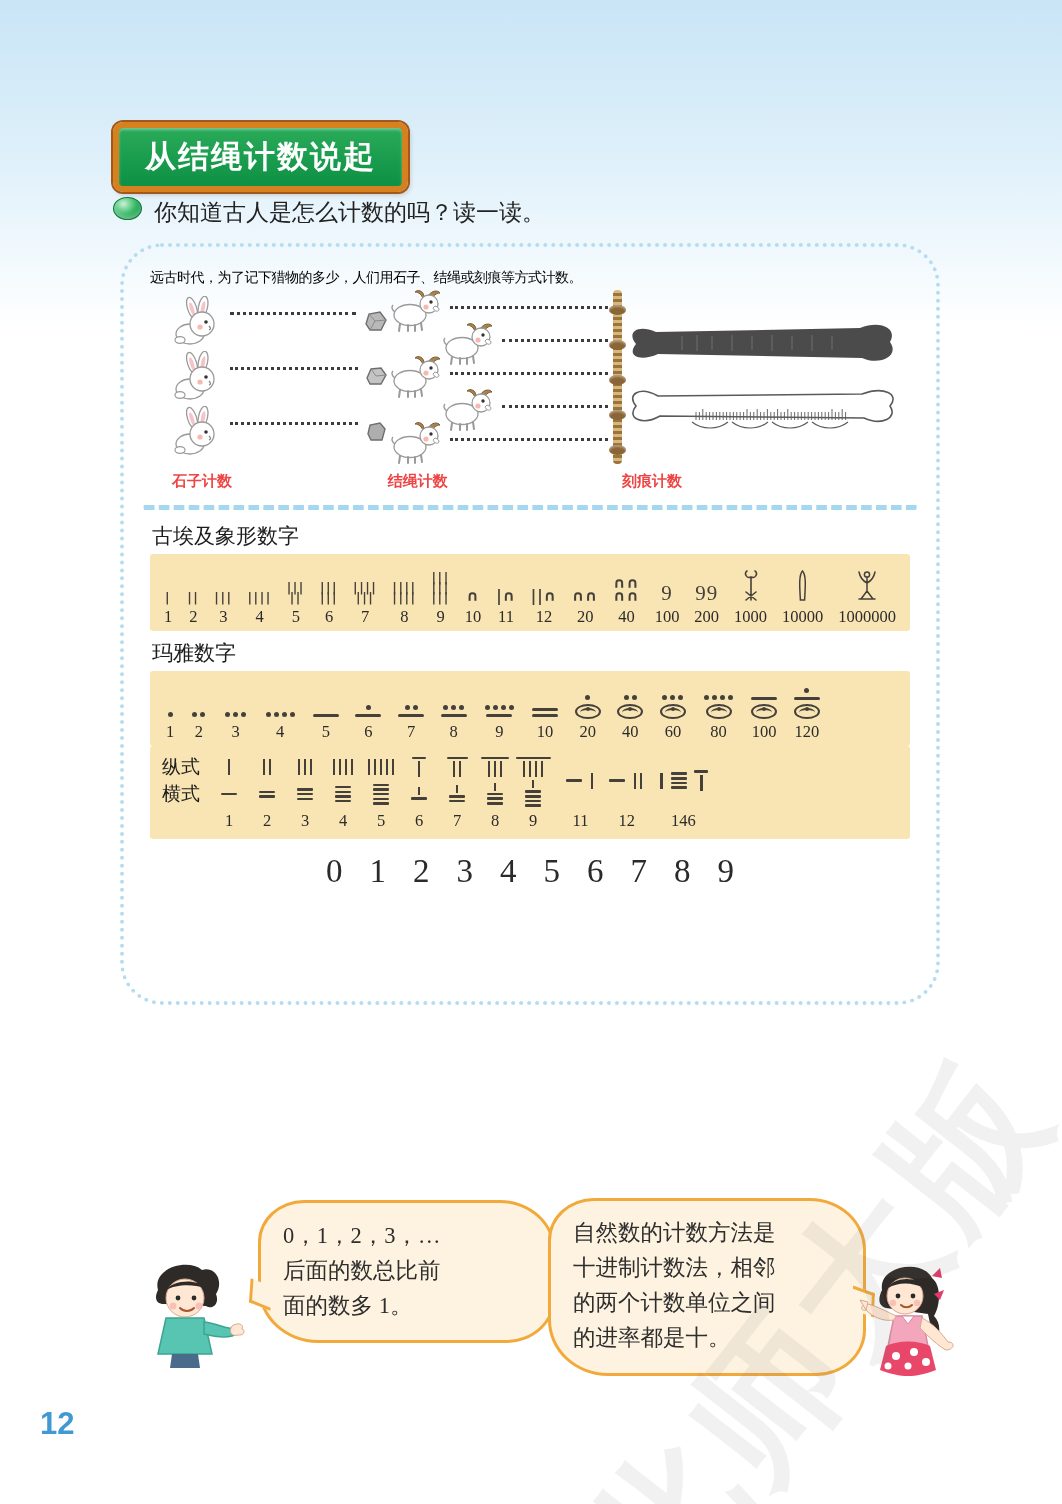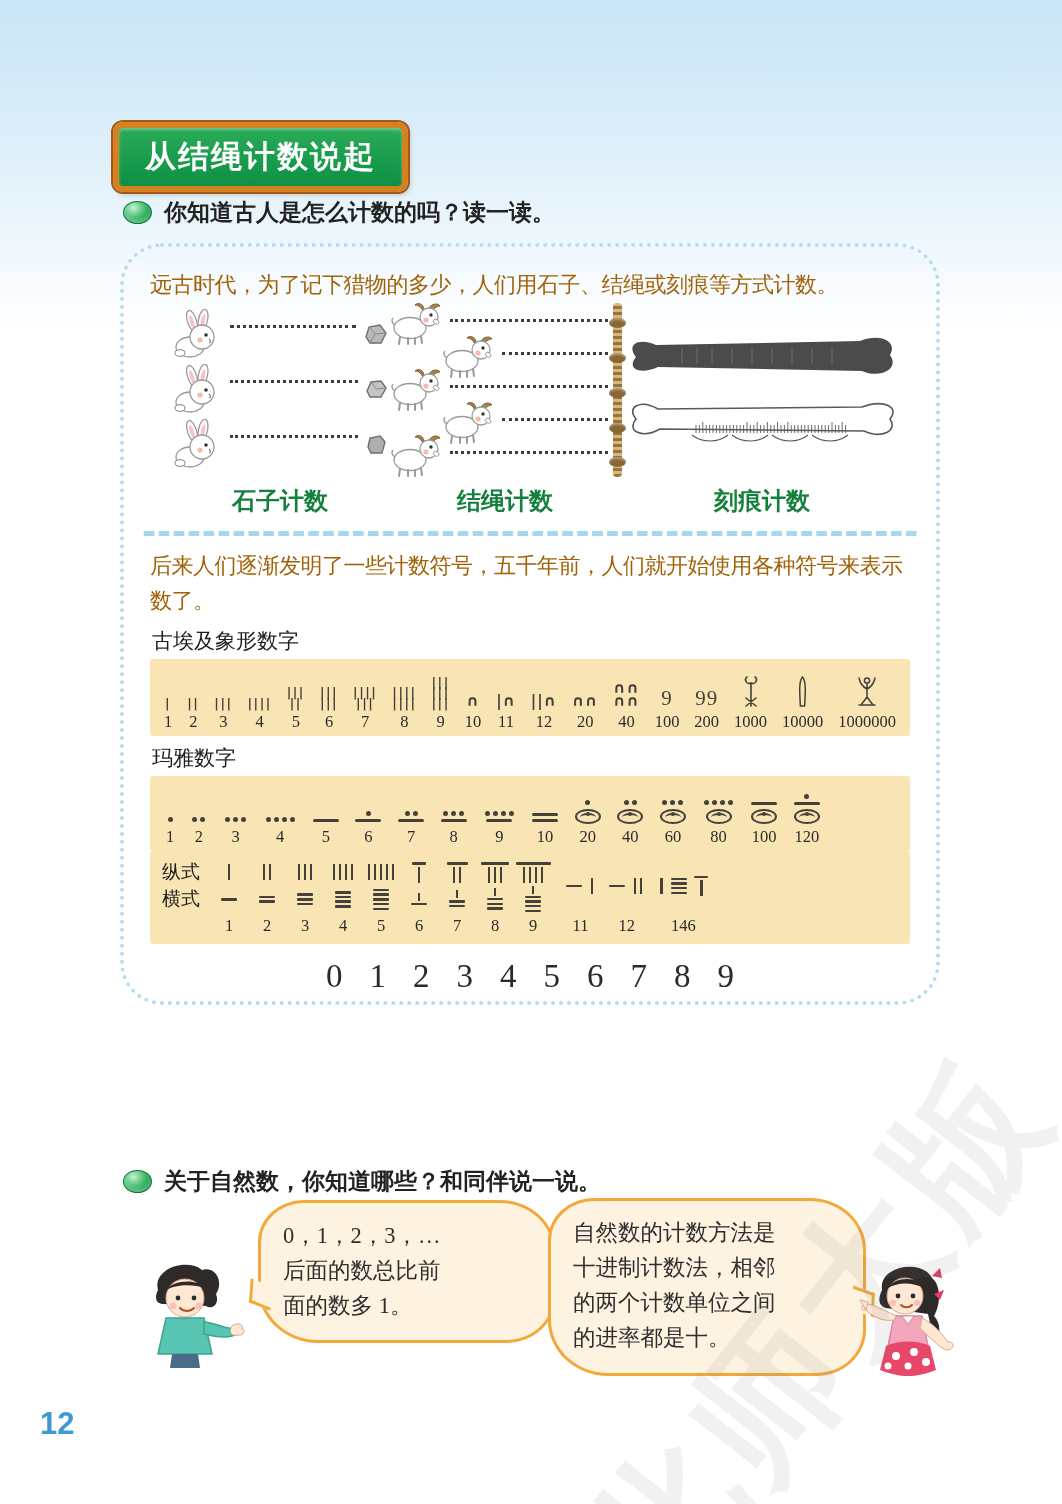--- a/index.html
+++ b/index.html
@@ -9,35 +9,35 @@
        background:linear-gradient(180deg,#c9e5f6 0%,#ddeffa 45%,#ffffff 100%);}
 
   
   .banner{position:absolute;left:113px;top:122px;padding:8px 26px;
           background:linear-gradient(180deg,#29ab59,#0e9045);
           border:6px solid #d6811f;border-radius:10px;
           box-shadow:0 0 0 2px #a3581a, inset 0 2px 3px rgba(255,255,255,.35), 2px 3px 5px rgba(0,0,0,.18);
           color:#ffffff;font-size:31px;font-weight:bold;letter-spacing:2px;}
 
   
-  .question{position:absolute;left:123px;display:flex;align-items:center;gap:12px;
-            font-size:23px;font-weight:bold;color:#222;}
+  .question{position:absolute;left:113px;display:flex;gap:12px;
+            font-size:23px;font-weight:normal;color:#222;}
   .bead{width:27px;height:21px;border-radius:50%;flex:0 0 auto;
         background:radial-gradient(ellipse at 35% 28%,#c8f2d5,#3cba69 48%,#0b8a3d 85%);
         border:1px solid #0a7a36;box-shadow:inset 0 -3px 4px rgba(255,255,255,.35);}
 
   
   .main-box{position:absolute;left:120px;top:243px;width:820px;height:762px;box-sizing:border-box;
             border:4px dotted #b5dcf0;border-radius:42px;padding:20px 26px 14px 26px;overflow:hidden;}
-  .para{font-size:22px;line-height:1.62;letter-spacing:-0.5px;color:#a16207;}
+  .para{font-size:14px;line-height:1.62;letter-spacing:-0.5px;color:#000000;}
 
   .illos{display:flex;justify-content:space-between;padding:4px 8px 0 22px;}
   .illo-col{display:flex;flex-direction:column;}
   .art{position:relative;}
-  .caption{text-align:center;font-size:24px;font-weight:bold;margin-top:6px;color:#15803d;}
+  .caption{font-size:15px;font-weight:bold;margin-top:6px;color:#ef4444;}
   .dotline{flex:1;border-bottom:3px dotted #3c3c3c;margin:0 6px 16px 4px;height:1px;}
   .srow{display:flex;align-items:center;height:55px;}
   .grow{display:flex;align-items:center;height:33px;}
   .rope{position:absolute;right:0;top:-4px;bottom:2px;width:9px;border-radius:4px;
         background:repeating-linear-gradient(180deg,#d8b878 0 3px,#9a7440 3px 6px);}
   .knot{position:absolute;left:-4px;width:17px;height:10px;border-radius:50%;
         background:#8a6536;box-shadow:inset 0 2px 2px rgba(255,255,255,.35);}
 
   .divider{border:none;border-top:5px dashed #a4d7f0;margin:14px -8px 12px -8px;border-radius:3px;}
 
@@ -341,21 +341,20 @@
               </g>
             <path d="M70 38 C80 46 96 46 106 38 M110 38 C120 46 136 46 146 38 M150 38 C160 46 176 46 186 38 M190 38 C200 46 216 46 226 38" fill="none" stroke="#5a5a5a" stroke-width="1.2"></path>
           </svg>
         </div>
         <div class="caption">刻痕计数</div>
       </div>
     </div>
 
     <hr class="divider">
 
-    <div class="para">后来人们逐渐发明了一些计数符号，五千年前，人们就开始使用各种符号来表示数了。</div>
 
     <div class="strip-label">古埃及象形数字</div>
     <div class="strip eg-strip" id="egypt-strip">
         <div class="eg-cell">
           <div class="eg-glyph">
             <div class="eg-row">|</div>
           </div>
           <div class="eg-label">1</div>
         </div>
         <div class="eg-cell">
@@ -880,24 +879,20 @@
         <span>5</span>
         <span>6</span>
         <span>7</span>
         <span>8</span>
         <span>9</span>
       </div>
 
   </div>
 
 
-  <div class="question" style="top:1166px;">
-    <span class="bead"></span>
-    <span>关于自然数，你知道哪些？和同伴说一说。</span>
-  </div>
 
   <div class="dialog">
     <svg class="boy-fig" width="120" height="140" viewBox="0 0 120 140">
       <path d="M30 34 C24 12 60 2 74 14 C88 10 96 26 88 38 C92 48 84 54 78 50 L36 48 C28 48 26 42 30 34 Z" fill="#2e2a28"></path>
       <circle cx="57" cy="42" r="19" fill="#ffe7d4" stroke="#d8a98c" stroke-width="1"></circle>
       <path d="M38 34 C44 24 70 22 76 32 C66 28 48 28 38 34 Z" fill="#2e2a28"></path>
       <circle cx="50" cy="42" r="2.4" fill="#2b2b2b"></circle>
         <circle cx="66" cy="42" r="2.4" fill="#2b2b2b"></circle>
       <path d="M52 52 C56 56 62 56 66 52" fill="none" stroke="#a8542f" stroke-width="2" stroke-linecap="round"></path>
       <circle cx="45" cy="50" r="3.5" fill="#f6b8b0" opacity=".8"></circle>

